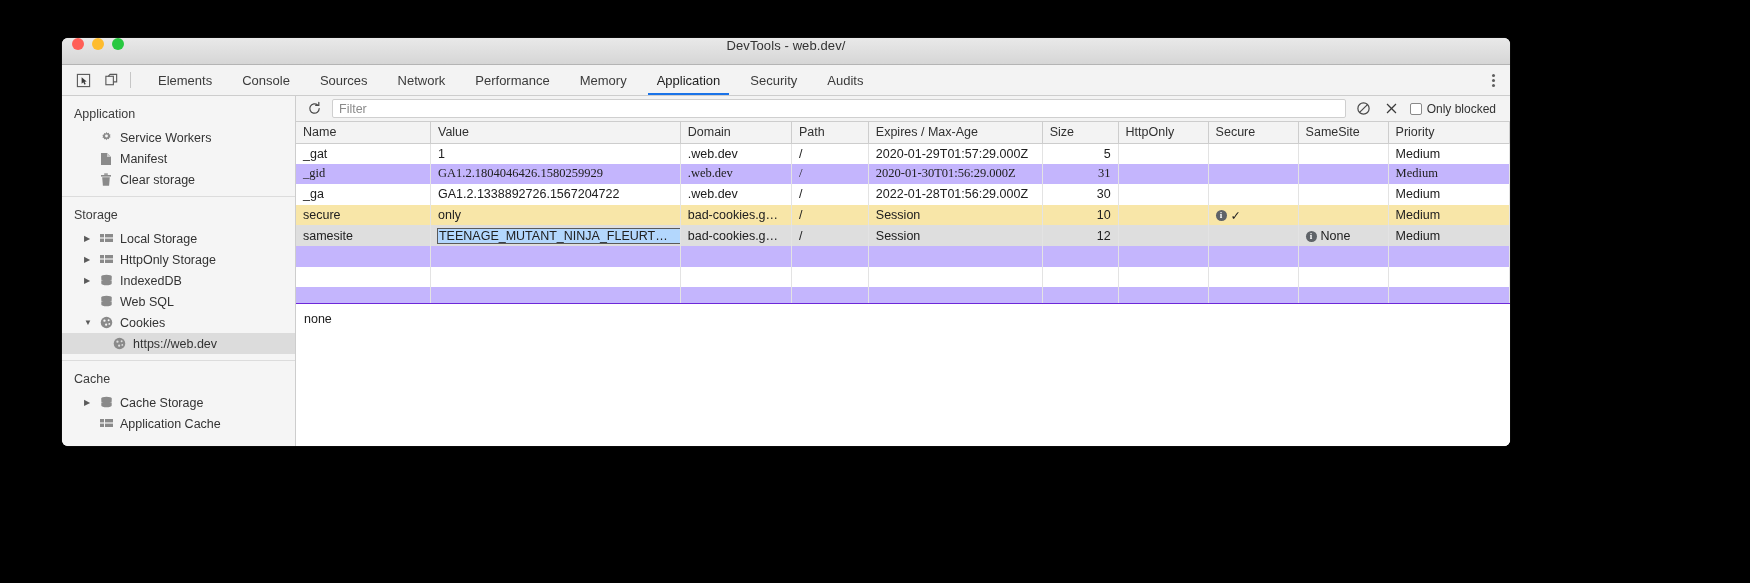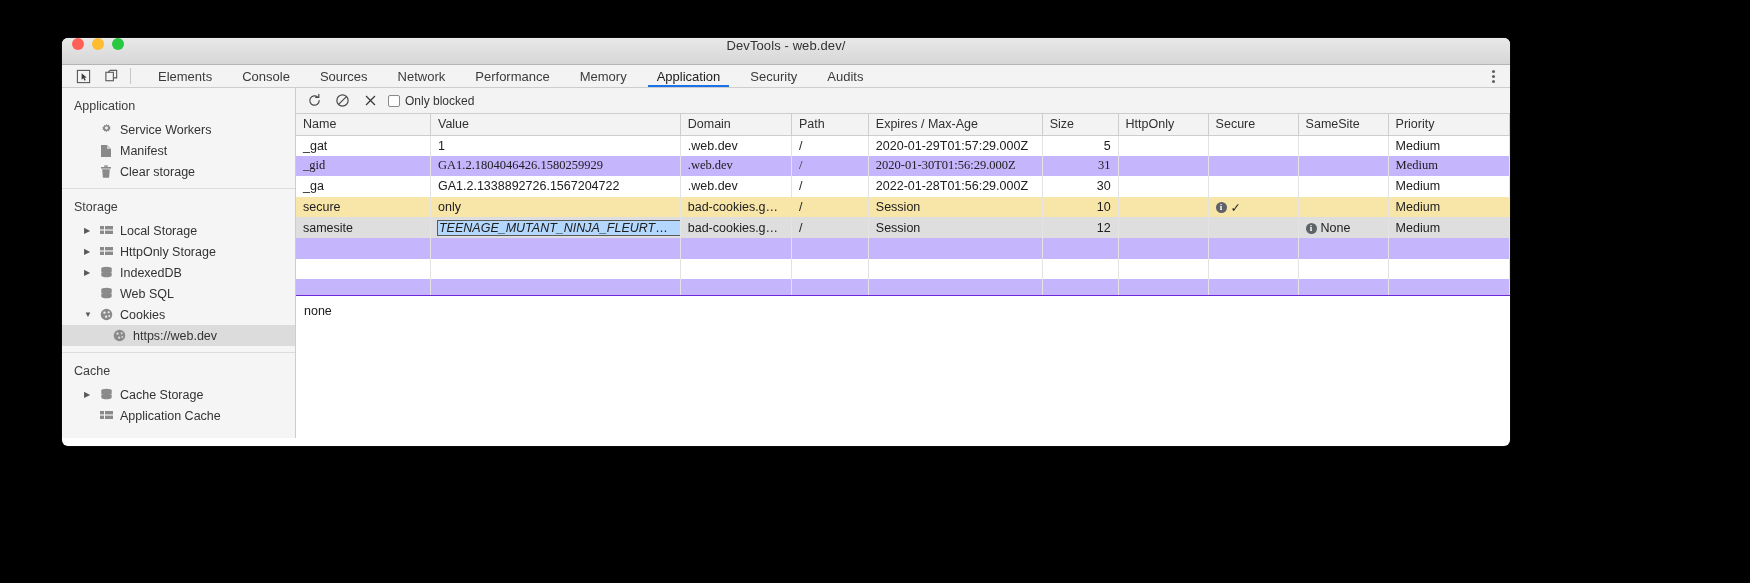--- a/index.html
+++ b/index.html
@@ -35,21 +35,21 @@
   .dot.red { background: #ff5f57; }
   .dot.yellow { background: #febc2e; }
   .dot.green { background: #28c840; }
   .win-title {
     position: absolute; left: 0; right: 0; text-align: center;
     font-size: 13px; color: #333; letter-spacing: .1px;
   }
 
   
   .tabbar {
-    height: 23px;
+    height: 31px;
     background: #f3f3f3;
     border-bottom: 1px solid #cdcdcd;
     display: flex; align-items: center;
     position: relative;
   }
   .tool-icons { display: flex; align-items: center; gap: 6px; padding: 0 6px 0 10px; }
   .tool-btn {
     width: 22px; height: 20px;
     display: flex; align-items: center; justify-content: center;
   }
@@ -176,21 +176,20 @@
   tr.row-even td { background: #fff; }
   tr.row-odd td { background: #c4b5fd; font-family: Liberation Serif, serif; }
   tr.row-highlight td { background: #f8e6a8 !important; }
   tr.row-selected td { background: #dedede !important; }
   td.num { text-align: right; }
   td.name-cell { padding-left: 14px; }
   .sel-text {
     background: #b3d7fd;
     outline: 1px solid #5a5a5a;
     padding: 0 1px;
-    font-style: italic;
   }
   .warn-badge { display: inline-flex; align-items: center; gap: 4px; }
   .info-dot {
     display: inline-flex; align-items: center; justify-content: center;
     width: 11px; height: 11px; border-radius: 50%;
     background: #5f6368; color: #fff; font-size: 9px;
     font-family: "Liberation Serif", serif; font-weight: bold;
     line-height: 11px;
   }
 
@@ -413,20 +412,21 @@
 
       <div class="main">
 
         <div class="filterbar">
           <span class="refresh-btn">
             <svg width="15" height="15" viewBox="0 0 16 16">
               <path d="M13 8a5 5 0 1 1-1.6-3.65" fill="none" stroke="#4a4a4a" stroke-width="1.3" stroke-linecap="round"></path>
               <path d="M12.6 1.4v3.3h-3.3" fill="none" stroke="#4a4a4a" stroke-width="1.3" stroke-linecap="round" stroke-linejoin="round"></path>
             </svg>
           </span>
+          <input class="filter-input" type="text" placeholder="Filter" style="">
           <span class="icon-btn">
             <svg width="15" height="15" viewBox="0 0 16 16">
               <circle cx="8" cy="8" r="6" fill="none" stroke="#4a4a4a" stroke-width="1.3"></circle>
               <line x1="3.8" y1="12.2" x2="12.2" y2="3.8" stroke="#4a4a4a" stroke-width="1.3"></line>
             </svg>
           </span>
           <span class="icon-btn">
             <svg width="13" height="13" viewBox="0 0 16 16">
               <line x1="2.5" y1="2.5" x2="13.5" y2="13.5" stroke="#3a3a3a" stroke-width="1.5"></line>
               <line x1="13.5" y1="2.5" x2="2.5" y2="13.5" stroke="#3a3a3a" stroke-width="1.5"></line>

